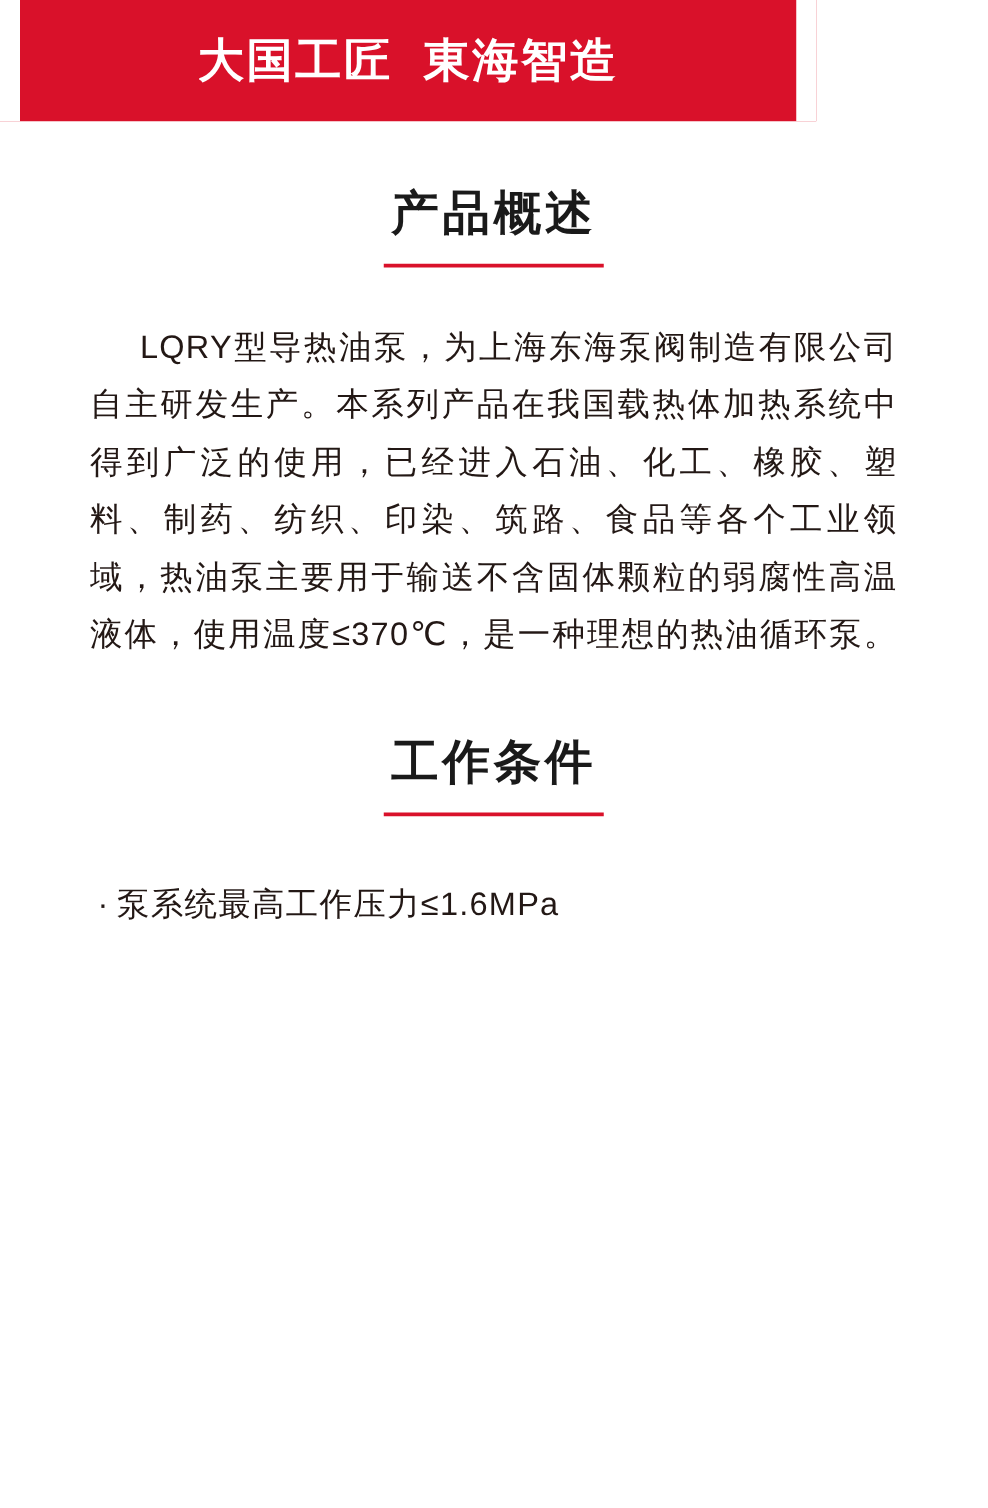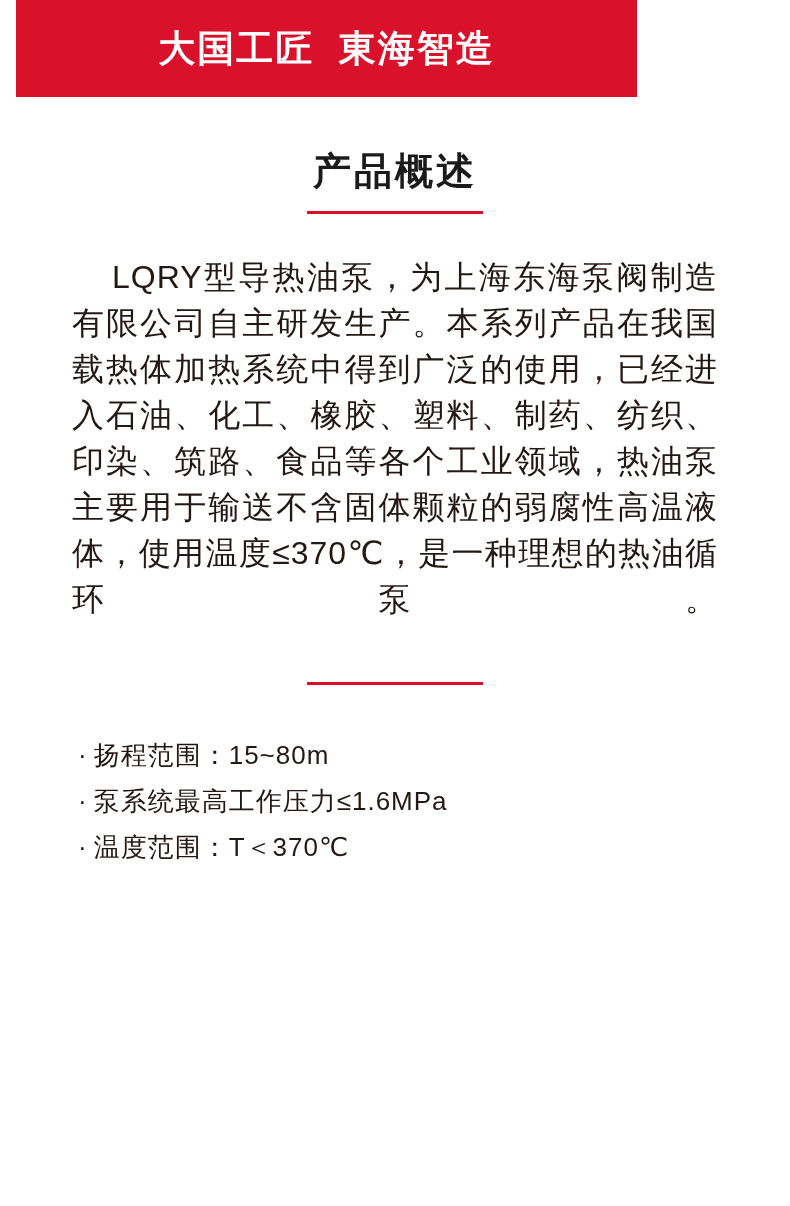--- a/index.html
+++ b/index.html
@@ -65,21 +65,21 @@
   .section-rule {
     width: 176px;
     height: 3px;
     background: #d9112a;
     margin: 18px auto 0 auto;
   }
 
   
   .para {
     margin: 40px 72px 0 72px;
-    font-size: 32px;
+    font-size: 26px;
     line-height: 46px;
     color: #231815;
     text-align: justify;
     text-align-last: justify;
     letter-spacing: 1px;
   }
   .para .indent { display: inline-block; width: 40px; }
 
   
   .spec-list {
@@ -115,20 +115,19 @@
 <div class="section-head">
   <div class="section-title">产品概述</div>
   <div class="section-rule"></div>
 </div>
 
 <div class="para">
   <span class="indent"></span><span>LQRY型导热油泵，为上海东海泵阀制造有限公司自主研发生产。本系列产品在我国载热体加热系统中得到广泛的使用，已经进入石油、化工、橡胶、塑料、制药、纺织、印染、筑路、食品等各个工业领域，热油泵主要用于输送不含固体颗粒的弱腐性高温液体，使用温度≤370℃，是一种理想的热油循环泵。</span>
 </div>
 
 <div class="section-head second">
+  <div class="section-title">工作条件</div>
   <div class="section-rule"></div>
 </div>
 
 <ul class="spec-list">
-  <li><span class="dot">·</span><span>扬程范围：15~80m</span></li>
   <li><span class="dot">·</span><span>泵系统最高工作压力≤1.6MPa</span></li>
-  <li><span class="dot">·</span><span>温度范围：T＜370℃</span></li>
 </ul>
 
 </body></html>

